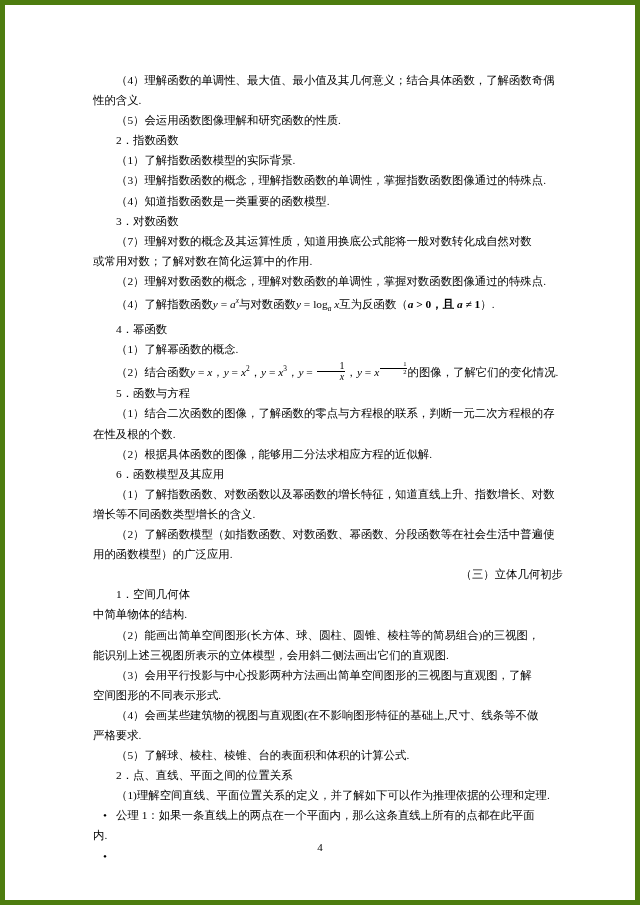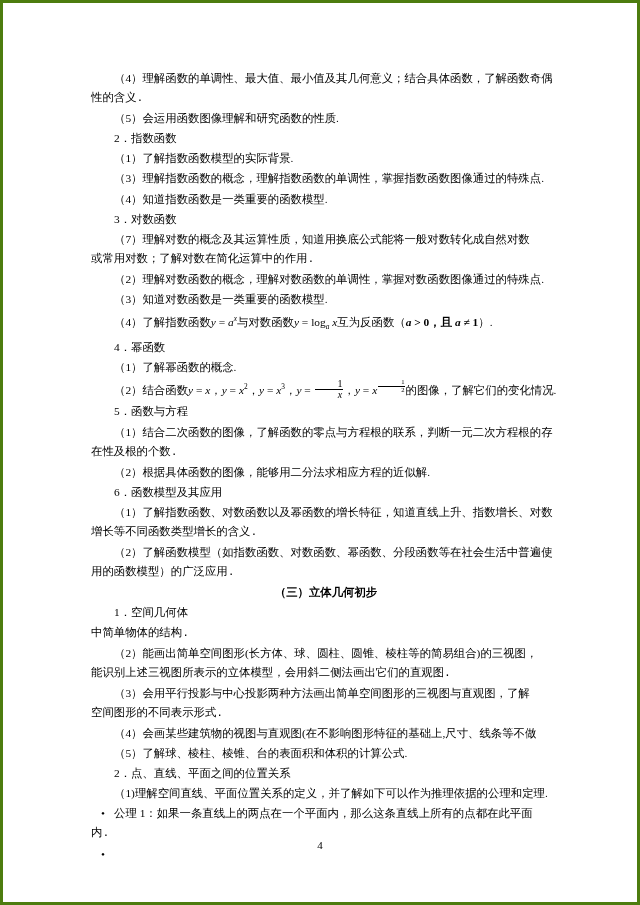--- a/index.html
+++ b/index.html
@@ -12,39 +12,39 @@
     height: 905px;
     font-family: "Liberation Serif", "DejaVu Serif", serif;
     color: #000000;
   }
   .page {
     position: relative;
     width: 640px;
     height: 905px;
     box-sizing: border-box;
     background: #fff;
-    border: 3px solid #4d7c0f;
+    border: 5px solid #4d7c0f;
     overflow: hidden;
   }
   .content {
     position: absolute;
     left: 88px;
     top: 66px;
     width: 470px;
   }
   p {
     margin: 0 0 1.5px 0;
     font-size: 11.4px;
     line-height: 18.6px;
     text-align: justify;
     text-justify: inter-ideograph;
   }
   .ind1 { text-indent: 23px; }
-  .ind0 { text-indent: 0; font-family: Liberation Mono, monospace; }
-  .center { text-align: center; text-indent: 0; font-weight: bold; }
+  .ind0 { text-indent: 0; }
+  .center { text-align: right; text-indent: 0; }
   .bullet {
     text-indent: 0;
     padding-left: 23px;
     position: relative;
   }
   .bullet .dot {
     position: absolute;
     left: 10px;
     top: 0;
   }
@@ -87,21 +87,20 @@
     <p class="ind0">性的含义.</p>
     <p class="ind1">（5）会运用函数图像理解和研究函数的性质.</p>
     <p class="ind1">2．指数函数</p>
     <p class="ind1">（1）了解指数函数模型的实际背景.</p>
     <p class="ind1">（3）理解指数函数的概念，理解指数函数的单调性，掌握指数函数图像通过的特殊点.</p>
     <p class="ind1">（4）知道指数函数是一类重要的函数模型.</p>
     <p class="ind1">3．对数函数</p>
     <p class="ind1">（7）理解对数的概念及其运算性质，知道用换底公式能将一般对数转化成自然对数</p>
     <p class="ind0">或常用对数；了解对数在简化运算中的作用.</p>
     <p class="ind1">（2）理解对数函数的概念，理解对数函数的单调性，掌握对数函数图像通过的特殊点.</p>
-    <p class="ind1">（3）知道对数函数是一类重要的函数模型.</p>
 
     <p class="ind1">
       <span>（4）了解指数函数</span><span class="math">y</span><span class="mathup"> = </span><span class="math">a</span><sup>x</sup><span>与对数函数</span><span class="math">y</span><span class="mathup"> = log</span><sub>a</sub><span class="math"> x</span><span>互为反函数（</span><span class="math"><b>a</b></span><span class="mathup"><b> &gt; 0</b></span><span><b>，且 </b></span><span class="math"><b>a</b></span><span class="mathup"><b> ≠ 1</b></span><span>）.</span>
     </p>
 
     <p class="ind1">4．幂函数</p>
     <p class="ind1">（1）了解幂函数的概念.</p>
 
     <p class="ind1">
       <span>（2）结合函数</span><span class="math">y</span><span class="mathup"> = </span><span class="math">x</span><span class="mathup">，</span><span class="math">y</span><span class="mathup"> = </span><span class="math">x</span><sup class="mathup">2</sup><span class="mathup">，</span><span class="math">y</span><span class="mathup"> = </span><span class="math">x</span><sup class="mathup">3</sup><span class="mathup">，</span><span class="math">y</span><span class="mathup"> = </span><span class="frac"><span class="num mathup">1</span><span class="den">x</span></span><span class="mathup">，</span><span class="math">y</span><span class="mathup"> = </span><span class="math">x</span><sup><span class="frac" style="font-size:6.6px;vertical-align:-0.35em;"><span class="num mathup">1</span><span class="den mathup">2</span></span></sup><span>的图像，了解它们的变化情况.</span>
@@ -119,20 +118,21 @@
 
     <p class="center">（三）立体几何初步</p>
 
     <p class="ind1">1．空间几何体</p>
     <p class="ind0">中简单物体的结构.</p>
     <p class="ind1">（2）能画出简单空间图形(长方体、球、圆柱、圆锥、棱柱等的简易组合)的三视图，</p>
     <p class="ind0">能识别上述三视图所表示的立体模型，会用斜二侧法画出它们的直观图.</p>
     <p class="ind1">（3）会用平行投影与中心投影两种方法画出简单空间图形的三视图与直观图，了解</p>
     <p class="ind0">空间图形的不同表示形式.</p>
     <p class="ind1">（4）会画某些建筑物的视图与直观图(在不影响图形特征的基础上,尺寸、线条等不做</p>
+    <p class="ind0">严格要求.</p>
     <p class="ind1">（5）了解球、棱柱、棱锥、台的表面积和体积的计算公式.</p>
     <p class="ind1">2．点、直线、平面之间的位置关系</p>
     <p class="ind1">（1)理解空间直线、平面位置关系的定义，并了解如下可以作为推理依据的公理和定理.</p>
 
     <p class="bullet">
       <span class="dot">•</span>
       <span>公理 1：如果一条直线上的两点在一个平面内，那么这条直线上所有的点都在此平面</span>
     </p>
     <p class="ind0">内.</p>
 

